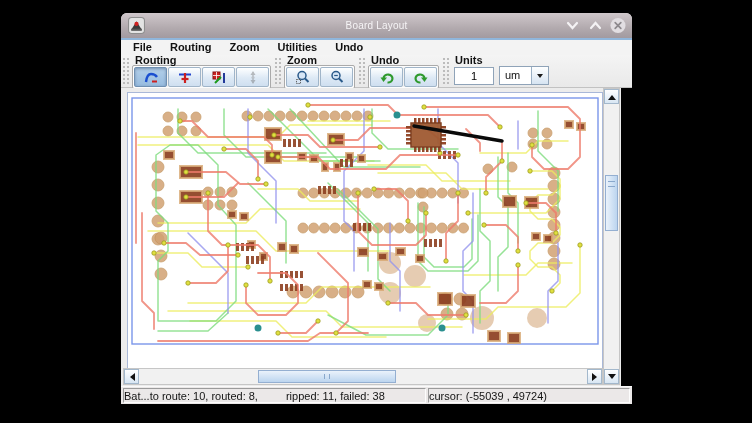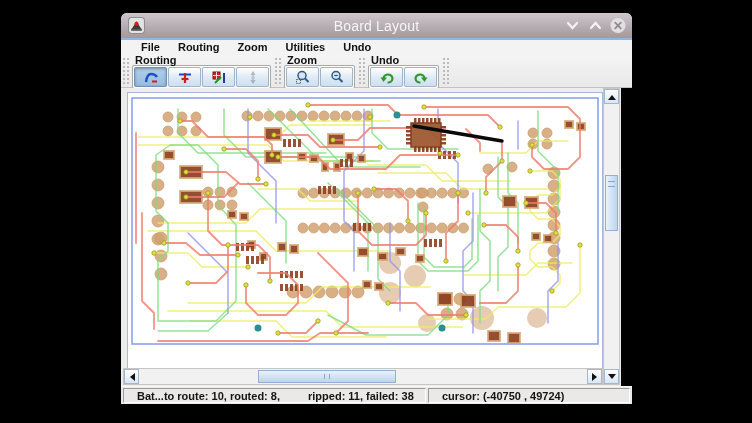--- a/index.html
+++ b/index.html
@@ -12,30 +12,30 @@
     background:#ececec; border-radius:6px 6px 0 0;
   }
   
   #titlebar {
     position:relative; height:25px; border-radius:6px 6px 0 0;
     background:linear-gradient(#cfc7cb,#b2aaae 60%,#a29aa0);
     display:flex; align-items:center; padding:0 7px; box-sizing:border-box;
   }
   #title-text {
     position:absolute; left:0; right:0; text-align:center;
-    color:#f6f4f6; font-size:14px; letter-spacing:.2px;
+    color:#f6f4f6; font-size:10px; letter-spacing:.2px;
   }
   .appicon { width:17px; height:17px; z-index:2; }
   #win-controls { position:absolute; right:6px; top:0; height:25px; display:flex; align-items:center; gap:7px; z-index:2; }
   .winbtn { width:16px; height:16px; display:flex; align-items:center; justify-content:center; }
   
   #menubar {
     height:15px; background:#f3f3f3; border-top:2px solid #8fb6dc;
     display:flex; align-items:center; font-weight:bold; font-size:11px; color:#111;
-    padding-left:11px;
+    padding-left:3px;
   }
   .menu-item { padding:0 9px 1px 9px; }
   
   #toolbar {
     height:32px; background:linear-gradient(#f4f4f4,#e9e9e9);
     border-bottom:1px solid #c2c2c2; display:flex; align-items:flex-start;
   }
   .grip {
     width:9px; height:30px; margin-top:1px;
     background-image:radial-gradient(#bcbcbc 1px, rgba(0,0,0,0) 1.2px);
@@ -109,22 +109,22 @@
   #hthumb::after { content:""; display:block; margin:3px auto 0 auto; width:4px; height:5px;
     border-left:1px solid #89a8cc; border-right:1px solid #89a8cc; }
   
   #statusbar {
     position:absolute; left:0; top:373px; width:511px; height:18px;
     background:#ebe8e8; display:flex; padding:1px 2px; box-sizing:border-box;
     border-top:1px solid #fafafa;
   }
   .cell {
     border:1px solid; border-color:#9b9b9b #fdfdfd #fdfdfd #9b9b9b;
-    font-size:11px; font-weight:bold; color:#141414;
-    display:flex; align-items:center; padding:0 13px; box-sizing:border-box; white-space:nowrap; overflow:hidden;
+    font-size:11px; font-weight:normal; color:#141414;
+    display:flex; align-items:center; padding:0 0; box-sizing:border-box; white-space:nowrap; overflow:hidden;
   }
   #cell-left { width:303px; }
   #cell-right { flex:1; margin-left:2px; }
   #status-mid { margin-left:28px; }
 </style>
 </head>
 <body>
 
 <div id="window">
 
@@ -243,20 +243,32 @@
               <path d="M4.5,8 A4.5,4 0 1 1 8.5,12.5" fill="none" stroke="#2e9a2e" stroke-width="2.2"></path>
               <path d="M1.5,7.5 L8,7.5 L4.5,12 Z" fill="#2e9a2e"></path>
             </g>
           </svg>
         </div>
       </div>
     </div>
 
     <div class="grip"></div>
 
+    <div class="tgroup">
+      <span class="tlabel">Units</span>
+      <div style="display:flex; align-items:center;">
+        <input class="unit-input" value="1" style="">
+        <div class="combo">
+          <span class="combo-value">um</span>
+          <span class="combo-btn">
+            <span class="tri-down"></span>
+          </span>
+        </div>
+      </div>
+    </div>
   </div>
 
   <div id="content">
     <div id="viewport">
       <svg id="pcb-svg" viewBox="0 0 474 276">
           <rect x="4" y="5" width="466" height="246" fill="none" stroke="#7b96ea" stroke-width="1.4"></rect>
           <circle cx="262" cy="170" r="11" fill="#d2a273" opacity="0.55"></circle>
           <circle cx="287" cy="183" r="11" fill="#d2a273" opacity="0.55"></circle>
           <circle cx="262" cy="200" r="11" fill="#d2a273" opacity="0.55"></circle>
           <circle cx="354" cy="225" r="12" fill="#d2a273" opacity="0.55"></circle>
@@ -600,17 +612,17 @@
 
     <div id="black-band"></div>
   </div>
 
   <div id="statusbar">
     <div class="cell" id="cell-left">
       <span>Bat...to route: 10, routed: 8,</span>
       <span id="status-mid">ripped: 11, failed: 38</span>
     </div>
     <div class="cell" id="cell-right">
-      <span>cursor: (-40750 , 49724)</span>
+      <span>cursor: (-55039 , 49724)</span>
     </div>
   </div>
 
 </div>
 
 </body></html>

